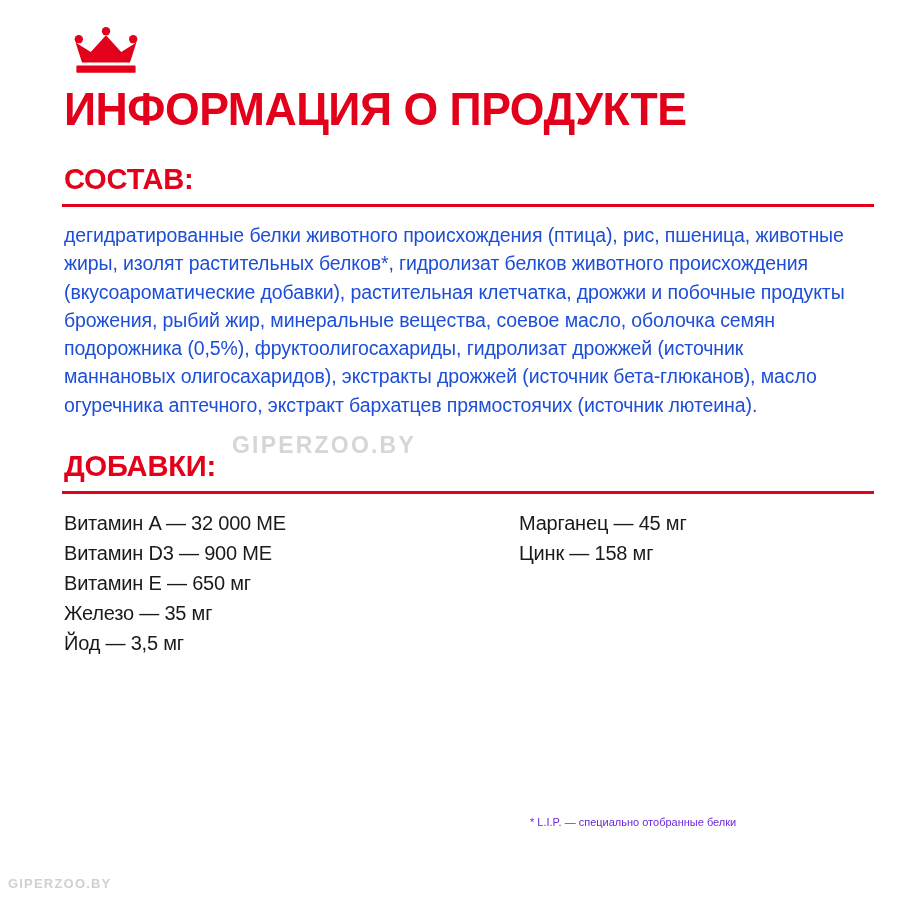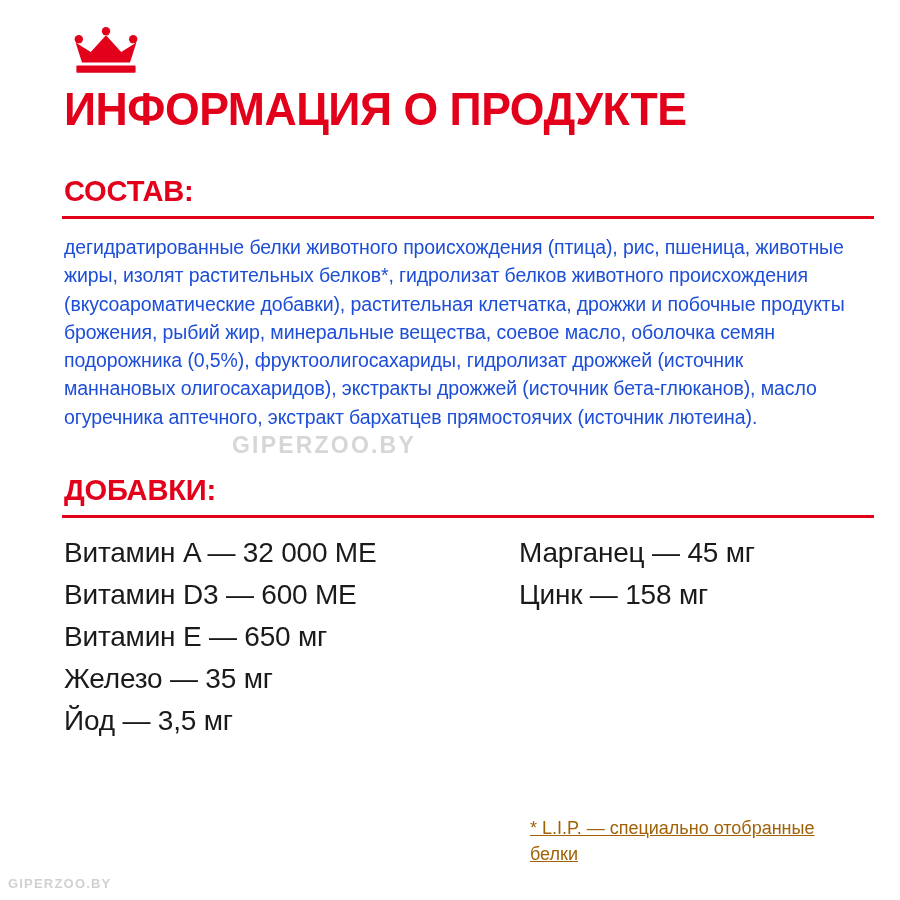--- a/index.html
+++ b/index.html
@@ -40,21 +40,21 @@
     letter-spacing: -0.5px;
     margin: 8px 0 0 2px;
     font-family: "Liberation Sans", sans-serif;
     transform: scaleX(0.97);
     transform-origin: left center;
     white-space: nowrap;
   }
 
   
   .section {
-    margin-top: 42px;
+    margin-top: 30px;
   }
   .section-title {
     color: #e2001a;
     font-size: 30px;
     font-weight: bold;
     letter-spacing: -0.2px;
     margin: 0 0 8px 2px;
     transform: scaleX(0.97);
     transform-origin: left center;
   }
@@ -79,37 +79,36 @@
   .additives-cols {
     display: flex;
     margin-left: 2px;
   }
   .additives-col {
     flex: 0 0 auto;
   }
   .additives-col.left { width: 455px; }
   .additives-col.right { width: 330px; }
   .additive-row {
-    font-size: 28px;
+    font-size: 20px;
     line-height: 1.50;
     color: #1a1a1a;
     white-space: nowrap;
     letter-spacing: -0.2px;
   }
 
   
   .footnote {
     position: absolute;
     left: 530px;
     top: 815px;
-    font-size: 18px;
+    font-size: 11px;
     line-height: 1.45;
-    color: #a16207;
+    color: #6d28d9;
     width: 330px;
-    text-decoration: underline;
   }
 
   
   .watermark {
     position: absolute;
     left: 232px;
     top: 432px;
     font-size: 23px;
     letter-spacing: 2.2px;
     color: rgba(120,120,120,0.30);
@@ -154,21 +153,21 @@
     <p class="composition">дегидратированные белки животного происхождения (птица), рис, пшеница, животные жиры, изолят растительных белков*, гидролизат белков животного происхождения (вкусоароматические добавки), растительная клетчатка, дрожжи и побочные продукты брожения, рыбий жир, минеральные вещества, соевое масло, оболочка семян подорожника (0,5%), фруктоолигосахариды, гидролизат дрожжей (источник маннановых олигосахаридов), экстракты дрожжей (источник бета-глюканов), масло огуречника аптечного, экстракт бархатцев прямостоячих (источник лютеина).</p>
   </div>
 
   <div class="section">
     <h2 class="section-title">ДОБАВКИ:</h2>
     <div class="rule"></div>
 
     <div class="additives-cols">
       <div class="additives-col left">
         <div class="additive-row">Витамин A — 32 000 МЕ</div>
-        <div class="additive-row">Витамин D3 — 600 МЕ</div>
+        <div class="additive-row">Витамин D3 — 900 МЕ</div>
         <div class="additive-row">Витамин E — 650 мг</div>
         <div class="additive-row">Железо — 35 мг</div>
         <div class="additive-row">Йод — 3,5 мг</div>
       </div>
       <div class="additives-col right">
         <div class="additive-row">Марганец — 45 мг</div>
         <div class="additive-row">Цинк — 158 мг</div>
       </div>
     </div>
   </div>

